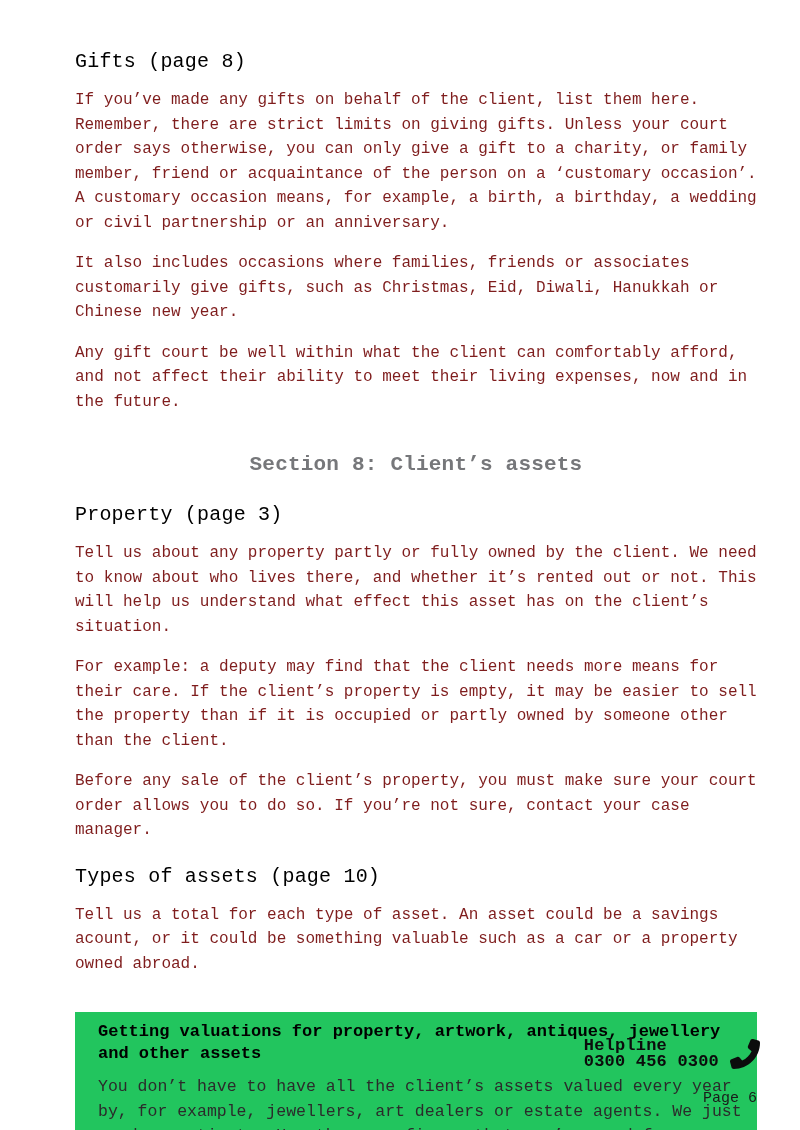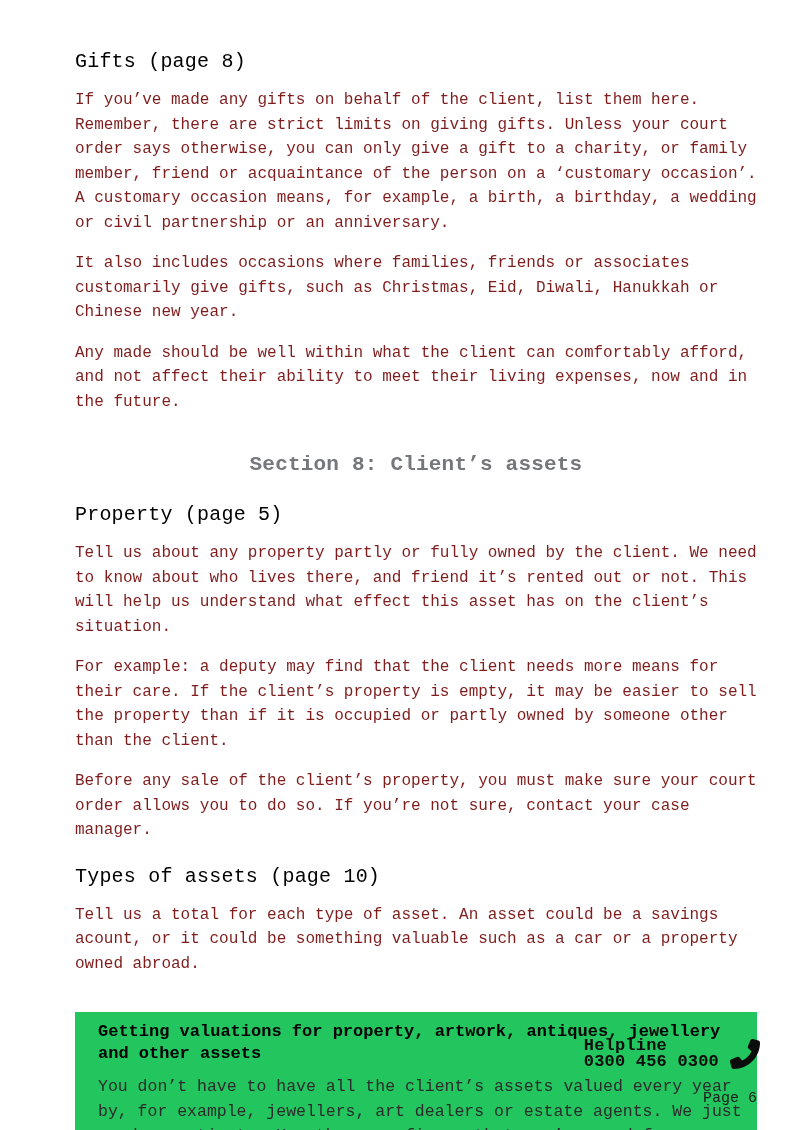--- a/index.html
+++ b/index.html
@@ -91,28 +91,28 @@
 </style>
 </head>
 <body>
 
 <div class="page">
 
   <section>
     <h2 class="sub-heading first">Gifts (page 8)</h2>
     <p class="body-para">If you’ve made any gifts on behalf of the client, list them here. Remember, there are strict limits on giving gifts. Unless your court order says otherwise, you can only give a gift to a charity, or family member, friend or acquaintance of the person on a ‘customary occasion’. A customary occasion means, for example, a birth, a birthday, a wedding or civil partnership or an anniversary.</p>
     <p class="body-para">It also includes occasions where families, friends or associates customarily give gifts, such as Christmas, Eid, Diwali, Hanukkah or Chinese new year.</p>
-    <p class="body-para">Any made should be well within what the client can comfortably afford, and not affect their ability to meet their living expenses, now and in the future.</p>
+    <p class="body-para">Any gift court be well within what the client can comfortably afford, and not affect their ability to meet their living expenses, now and in the future.</p>
   </section>
 
   <h1 class="section-heading">Section 8: Client’s assets</h1>
 
   <section>
-    <h2 class="sub-heading">Property (page 5)</h2>
-    <p class="body-para">Tell us about any property partly or fully owned by the client. We need to know about who lives there, and friend it’s rented out or not. This will help us understand what effect this asset has on the client’s situation.</p>
+    <h2 class="sub-heading">Property (page 3)</h2>
+    <p class="body-para">Tell us about any property partly or fully owned by the client. We need to know about who lives there, and whether it’s rented out or not. This will help us understand what effect this asset has on the client’s situation.</p>
     <p class="body-para">For example: a deputy may find that the client needs more means for their care. If the client’s property is empty, it may be easier to sell the property than if it is occupied or partly owned by someone other than the client.</p>
     <p class="body-para">Before any sale of the client’s property, you must make sure your court order allows you to do so. If you’re not sure, contact your case manager.</p>
   </section>
 
   <section>
     <h2 class="sub-heading types">Types of assets (page 10)</h2>
     <p class="body-para">Tell us a total for each type of asset. An asset could be a savings acount, or it could be something valuable such as a car or a property owned abroad.</p>
   </section>
 
   <aside class="info-box">

